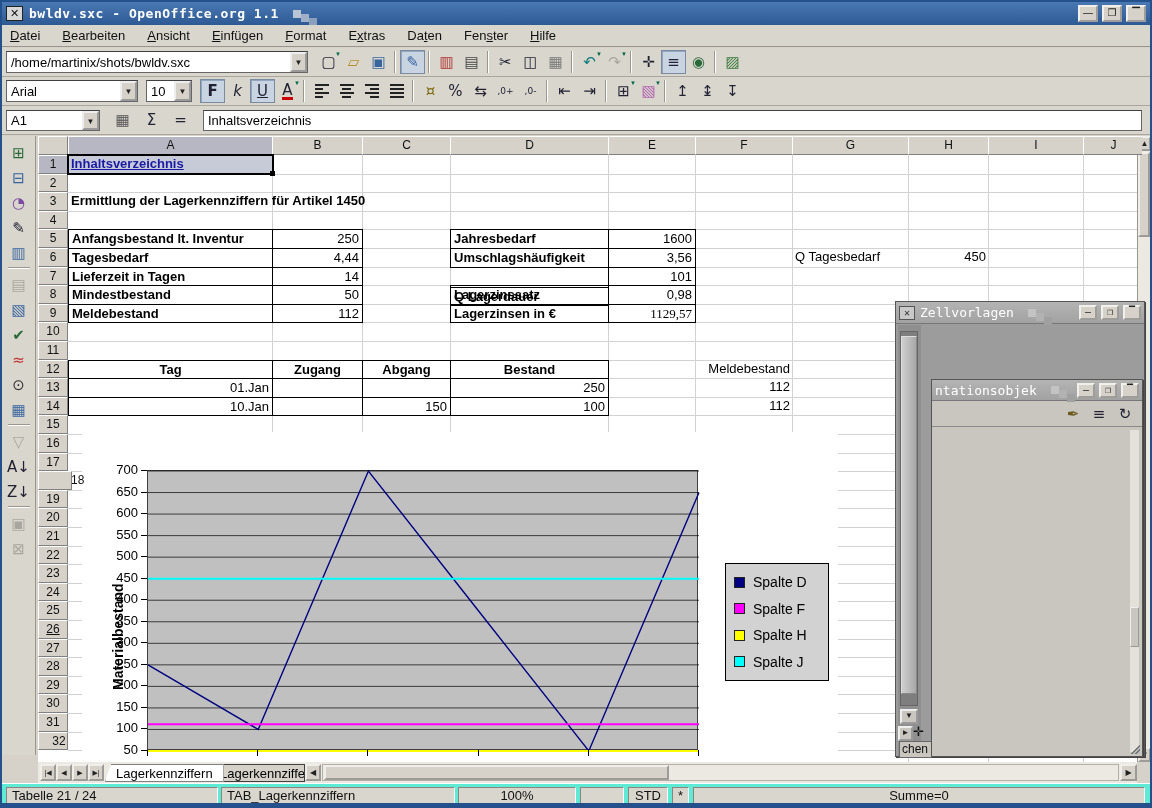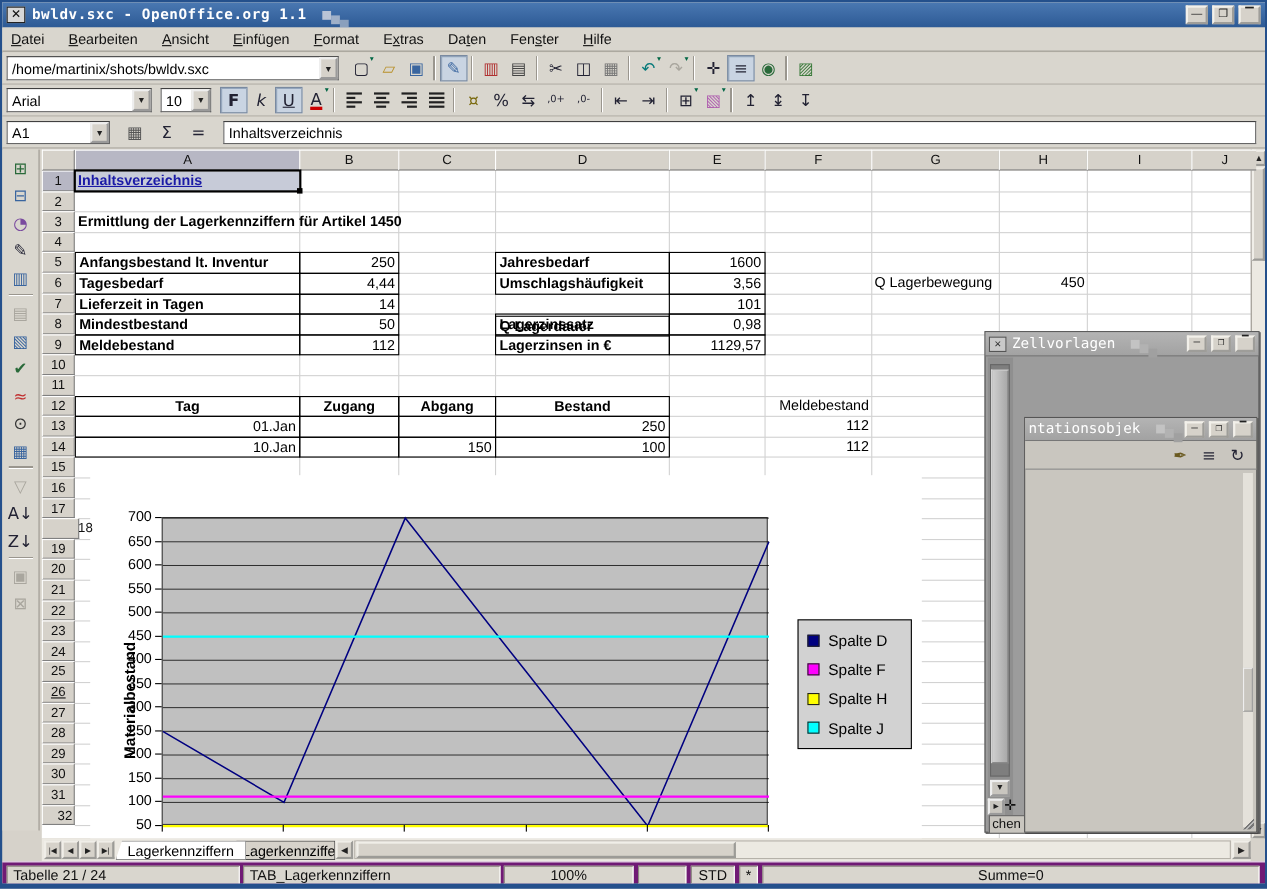--- a/index.html
+++ b/index.html
@@ -77,21 +77,21 @@
   #vscroll{position:absolute;right:0;top:134px;width:13px;height:626px;background:#ece9e2;border-left:1px solid #9a968e}
   #vthumb{position:absolute;left:0;width:100%;background:#d6d2ca;border:2px outset #f0eee8}
   #hscrollrow{position:absolute;left:36px;right:13px;top:760px;height:21px;background:#ece9e2}
   .tabnav{position:absolute;top:2px;width:16px;height:17px}
   .sheettab{position:absolute;top:2px;height:18px;padding:0 10px;line-height:17px;font-size:13px;background:#cdc9c1;border:1px solid #808080;clip-path:polygon(6px 0,100% 0,100% 100%,0 100%)}
   .sheettab.active{background:#fff;z-index:2}
   .sheettab.boxed{border:1px solid #404040;background:#d6d2ca}
   #htrack{position:absolute;top:2px;height:17px;background:#ece9e2;border:1px solid #b5b1a9}
   #hthumb{position:absolute;top:0;height:15px;background:#d6d2ca;border:2px outset #f0eee8}
   
-  #statusbar{position:absolute;left:0;right:0;top:781px;height:23px;background:#701a75;border-top:1px solid #fff}
+  #statusbar{position:absolute;left:0;right:0;top:781px;height:23px;background:#5eead4;border-top:1px solid #fff}
   .sfield{position:absolute;top:3px;height:17px;border:1px solid #8a867e;border-bottom-color:#fff;border-right-color:#fff;padding:0 5px;font-size:13px;line-height:15px;color:#111;background:#d9d6ce}
   
   .fwin{position:absolute;border:1px solid #555;box-shadow:1px 1px 0 #444;background:#9c9c9c;z-index:10}
   .fwin .ftitle{height:22px;background:linear-gradient(180deg,#b4b4b4,#a2a2a2);display:flex;align-items:center;color:#fff;font-family:"DejaVu Sans Mono",monospace;font-size:13px;padding:0 3px;border-bottom:1px solid #777}
   .fwin .ftitle .sysicon{width:16px;height:14px;background:#c9c9c9;border:1px solid #555;color:#333;font-size:10px;line-height:12px;text-align:center;margin-right:5px}
   .fwin .stairs{background:#c3c3c3;box-shadow:8px 4px 0 #b2b2b2,16px 8px 0 #a0a0a0}
   .fwin .wbtn{width:18px;height:15px;line-height:10px}
   #stylist-toolbar{height:26px;display:flex;justify-content:flex-end;align-items:center;gap:4px;padding:0 6px;background:#c9c6bf;border-bottom:1px solid #8a8a8a}
   #stylist-toolbar .tbtn{width:22px;height:20px}
   #stylist-list{position:absolute;left:3px;right:12px;top:50px;bottom:4px;background:#fff;border:1px solid #555;border-top:2px solid #333;overflow:hidden;font-size:13px}
@@ -465,34 +465,34 @@
       <div class="cell link" style="left: 30px; top: 19px; width: 205px; height: 18.6px;">Inhaltsverzeichnis</div>
       <div class="cell b ov" style="left: 30px; top: 56.2px; width: 205px; height: 18.6px;">Ermittlung der Lagerkennziffern für Artikel 1450</div>
       <div class="cell b box" style="left: 30px; top: 93.4px; width: 205px; height: 19.6px;">Anfangsbestand lt. Inventur</div>
       <div class="cell r box" style="left: 234px; top: 93.4px; width: 91px; height: 19.6px;">250</div>
       <div class="cell b box" style="left: 412px; top: 93.4px; width: 159px; height: 19.6px;">Jahresbedarf</div>
       <div class="cell r box" style="left: 570px; top: 93.4px; width: 88px; height: 19.6px;">1600</div>
       <div class="cell b box" style="left: 30px; top: 112px; width: 205px; height: 19.6px;">Tagesbedarf</div>
       <div class="cell r box" style="left: 234px; top: 112px; width: 91px; height: 19.6px;">4,44</div>
       <div class="cell b box" style="left: 412px; top: 112px; width: 159px; height: 19.6px;">Umschlagshäufigkeit</div>
       <div class="cell r box" style="left: 570px; top: 112px; width: 88px; height: 19.6px;">3,56</div>
-      <div class="cell" style="left: 754px; top: 112px; width: 117px; height: 18.6px;">Q Lagerbewegung</div>
+      <div class="cell" style="left: 754px; top: 112px; width: 117px; height: 18.6px;">Q Tagesbedarf</div>
       <div class="cell r" style="left: 870px; top: 112px; width: 81px; height: 18.6px;">450</div>
       <div class="cell b box" style="left: 30px; top: 130.6px; width: 205px; height: 19.6px;">Lieferzeit in Tagen</div>
       <div class="cell r box" style="left: 234px; top: 130.6px; width: 91px; height: 19.6px;">14</div>
       <div class="cell b box" style="left: 412px; top: 130.6px; width: 159px; height: 19.6px; margin-top: 20px;">Q Lagerdauer</div>
       <div class="cell r box" style="left: 570px; top: 130.6px; width: 88px; height: 19.6px;">101</div>
       <div class="cell b box" style="left: 30px; top: 149.2px; width: 205px; height: 19.6px;">Mindestbestand</div>
       <div class="cell r box" style="left: 234px; top: 149.2px; width: 91px; height: 19.6px;">50</div>
       <div class="cell b box" style="left: 412px; top: 149.2px; width: 159px; height: 19.6px;">Lagerzinssatz</div>
       <div class="cell r box" style="left: 570px; top: 149.2px; width: 88px; height: 19.6px;">0,98</div>
       <div class="cell b box" style="left: 30px; top: 167.8px; width: 205px; height: 19.6px;">Meldebestand</div>
       <div class="cell r box" style="left: 234px; top: 167.8px; width: 91px; height: 19.6px;">112</div>
       <div class="cell b box" style="left: 412px; top: 167.8px; width: 159px; height: 19.6px;">Lagerzinsen in €</div>
-      <div class="cell r box" style="left: 570px; top: 167.8px; width: 88px; height: 19.6px;">1129,57</div>
+      <div class="cell r box" style="left: 570px; top: 167.8px; width: 88px; height: 19.6px; font-family: Liberation Serif, serif;">1129,57</div>
       <div class="cell c b box" style="left: 30px; top: 223.6px; width: 205px; height: 19.6px;">Tag</div>
       <div class="cell c b box" style="left: 234px; top: 223.6px; width: 91px; height: 19.6px;">Zugang</div>
       <div class="cell c b box" style="left: 324px; top: 223.6px; width: 89px; height: 19.6px;">Abgang</div>
       <div class="cell c b box" style="left: 412px; top: 223.6px; width: 159px; height: 19.6px;">Bestand</div>
       <div class="cell r" style="left: 657px; top: 223.6px; width: 98px; height: 18.6px;">Meldebestand</div>
       <div class="cell r box" style="left: 30px; top: 242.2px; width: 205px; height: 19.6px;">01.Jan</div>
       <div class="cell box" style="left: 234px; top: 242.2px; width: 91px; height: 19.6px;"></div>
       <div class="cell box" style="left: 324px; top: 242.2px; width: 89px; height: 19.6px;"></div>
       <div class="cell r box" style="left: 412px; top: 242.2px; width: 159px; height: 19.6px;">250</div>
       <div class="cell r" style="left: 657px; top: 242.2px; width: 98px; height: 18.6px;">112</div>

